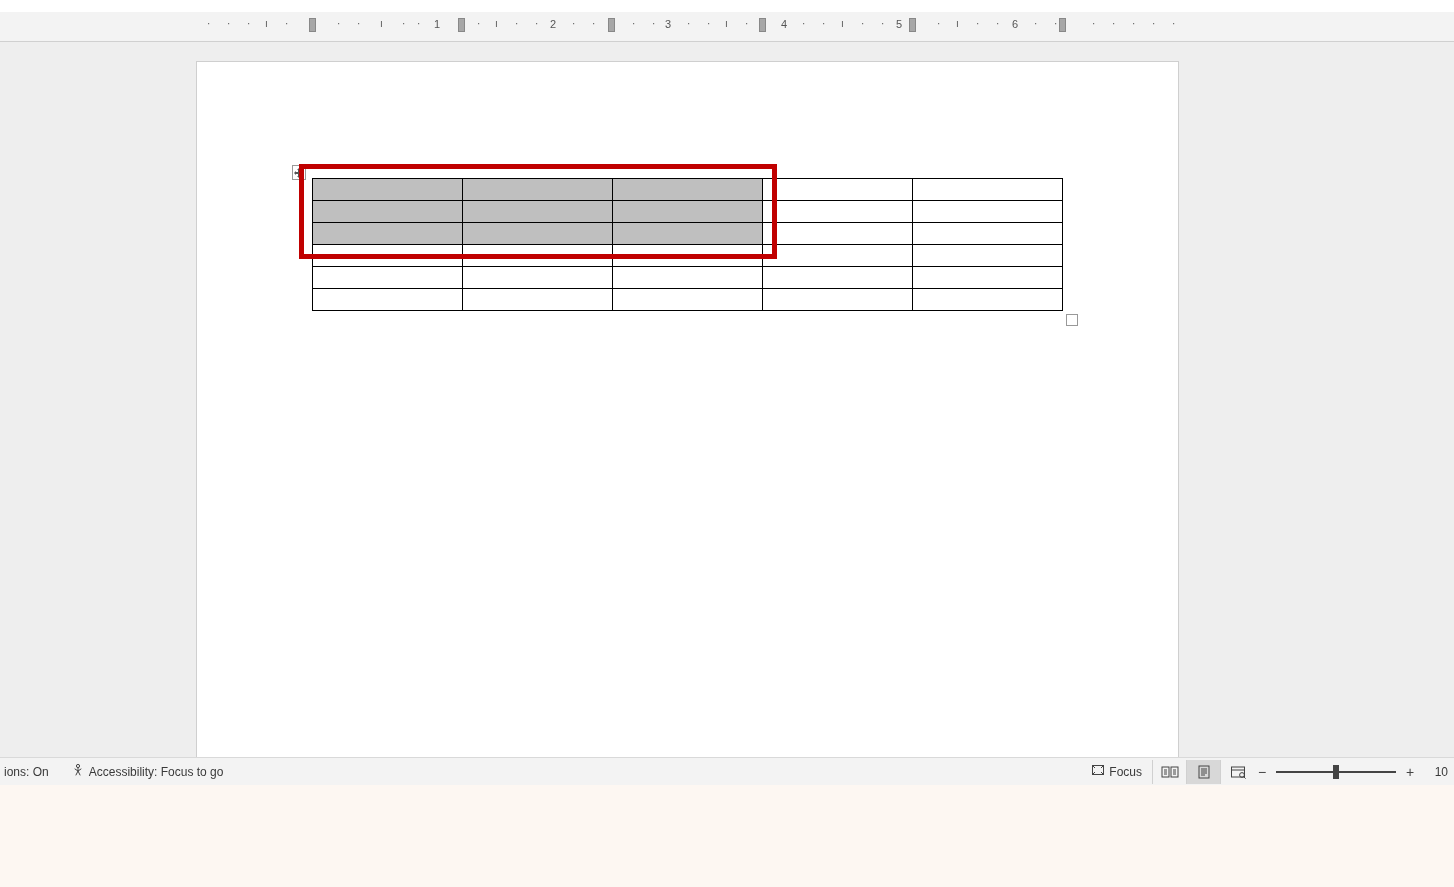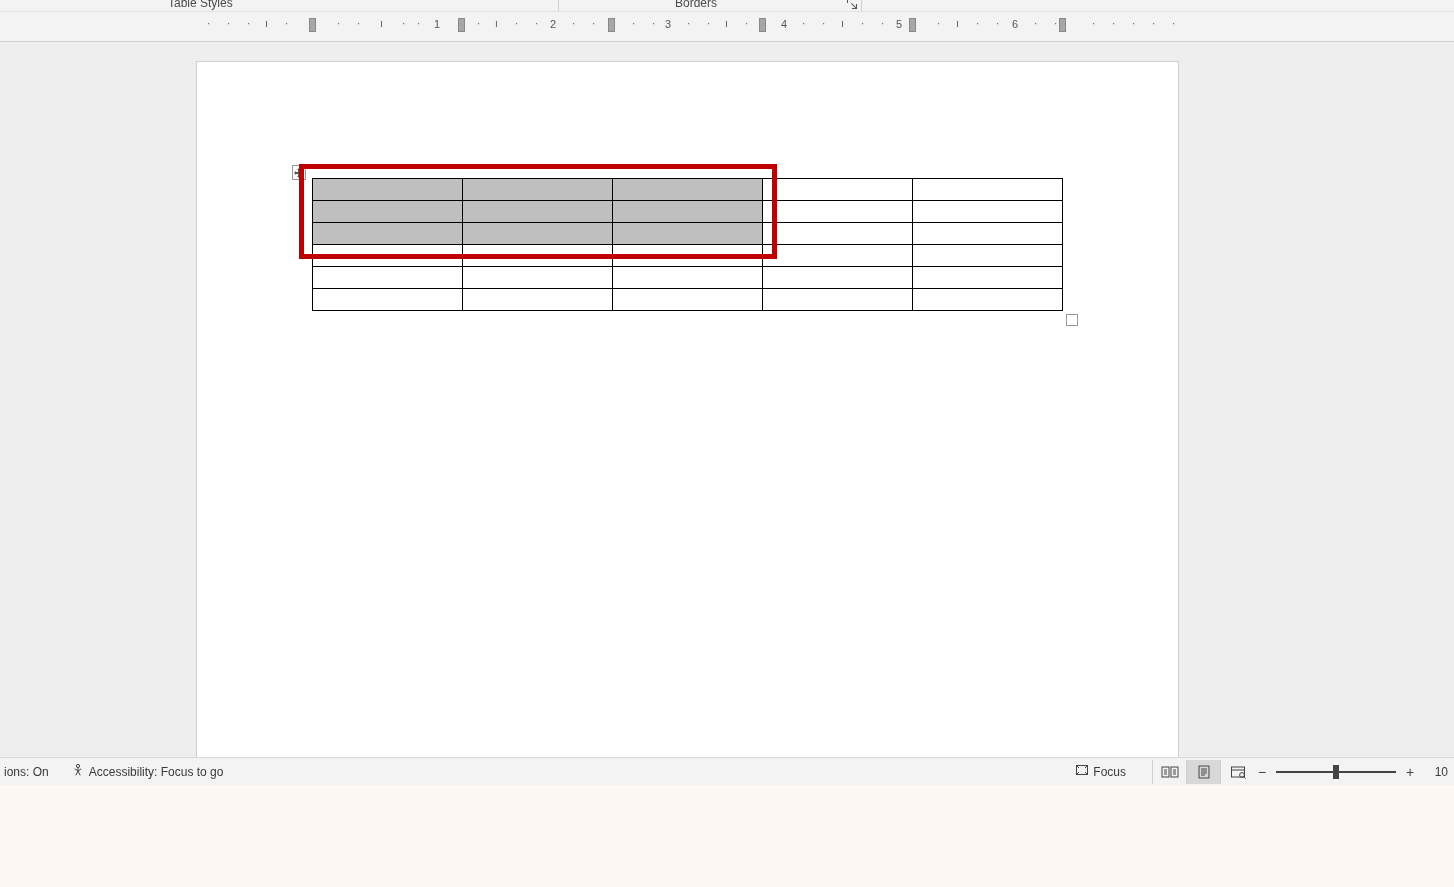--- a/index.html
+++ b/index.html
@@ -231,31 +231,20 @@
     right: 0;
     bottom: 0;
     background: #fdf7f2;
   }
 </style>
 </head>
 <body>
 
 <div class="app">
 
-  <div class="ribbon-strip">
-    <div class="ribbon-label table-styles">Table Styles</div>
-    <div class="ribbon-sep" style="left:558px;"></div>
-    <div class="ribbon-label borders">Borders</div>
-    <div class="dialog-launcher">
-      <svg viewBox="0 0 12 12">
-          <path d="M1 1h4v1H2v3H1z M11 11L5 5 M11 11V6h-1v3.3L5.7 5 5 5.7 9.3 10H6v1z" fill="#555"></path>
-        </svg>
-    </div>
-    <div class="ribbon-sep" style="left:861px;"></div>
-  </div>
 
   <div class="ruler">
     <div class="ruler-inner">
 
       <span class="ruler-tick" style="left:10px;">·</span>
       <span class="ruler-tick" style="left:30px;">·</span>
       <span class="ruler-tick" style="left:50px;">·</span>
       <span class="ruler-tick" style="left:68px;">ı</span>
       <span class="ruler-tick" style="left:88px;">·</span>
       <span class="ruler-colmark" style="left:112px;"></span>
@@ -373,21 +362,21 @@
         <span>
           <svg width="14" height="14" viewBox="0 0 14 14">
               <circle cx="7" cy="3" r="1.6" fill="none" stroke="#444"></circle>
               <path d="M7 5v3m-3-2l3 2 3-2M5 12l2-4 2 4" fill="none" stroke="#444" stroke-linecap="round"></path>
             </svg>
         </span>
         <span>Accessibility: Focus to go</span>
       </div>
     </div>
     <div class="right">
-      <div class="status-item" style="margin-right:22px;">
+      <div class="status-item" style="margin-right:6px;">
         <span>
           <svg width="14" height="14" viewBox="0 0 14 14">
               <rect x="1.5" y="2.5" width="11" height="9" fill="none" stroke="#444"></rect>
               <path d="M1.5 2.5L4 5M12.5 2.5L10 5M1.5 11.5L4 9M12.5 11.5L10 9" stroke="#444"></path>
             </svg>
         </span>
         <span>Focus</span>
       </div>
       <div class="view-btn">
         <svg width="18" height="14" viewBox="0 0 18 14">

